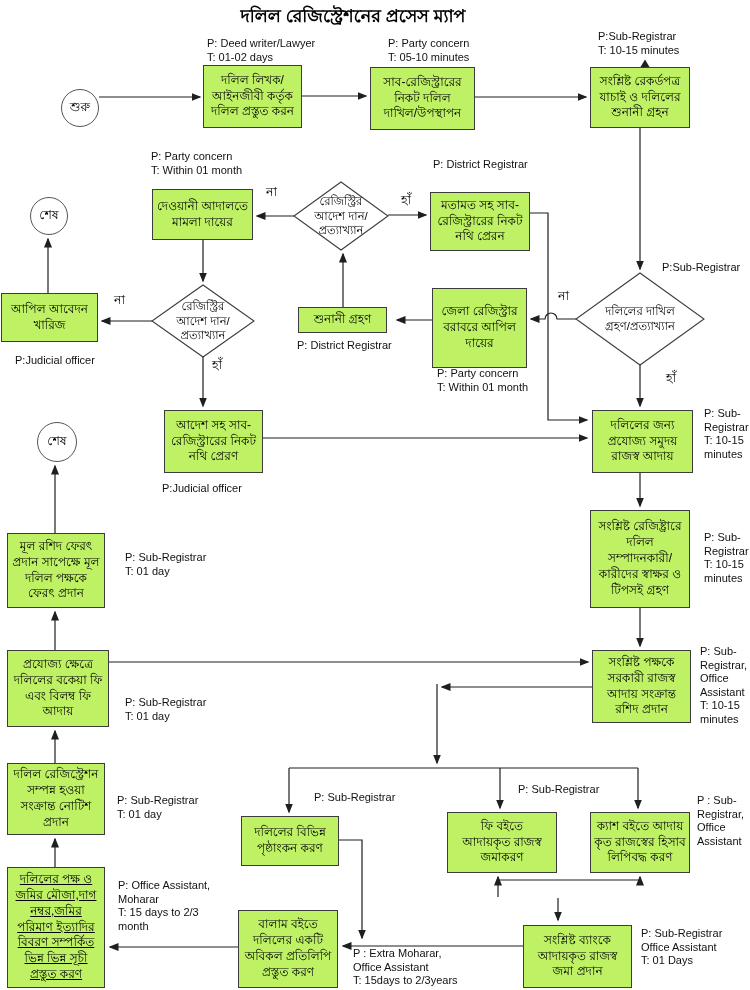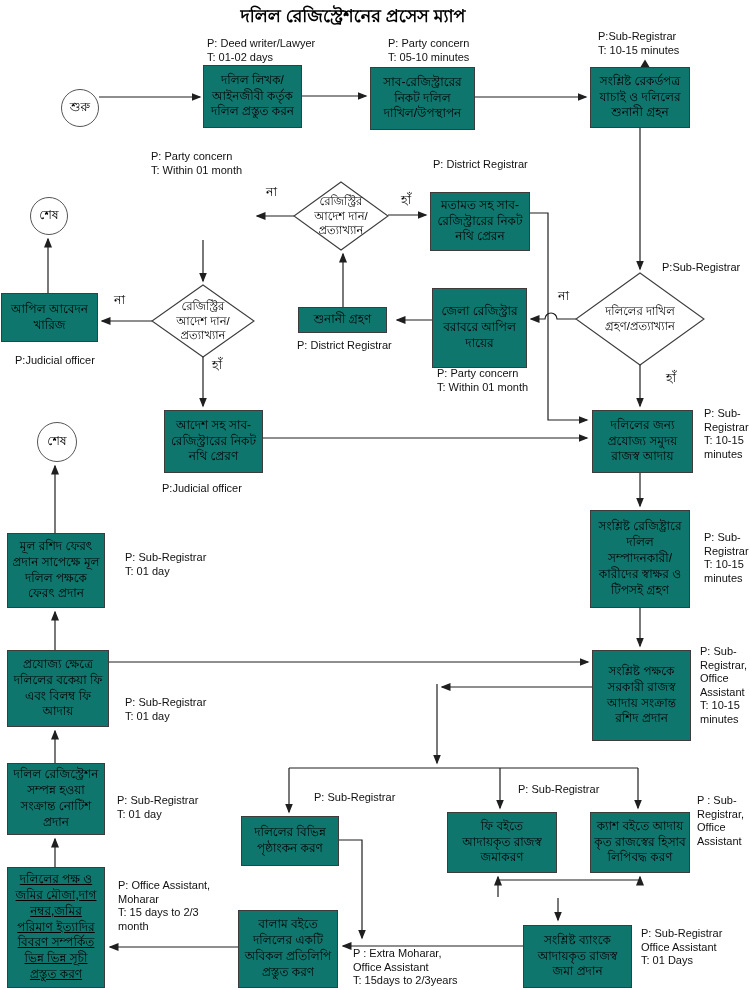--- a/index.html
+++ b/index.html
@@ -1,20 +1,20 @@
 <!DOCTYPE html>
 <html><head>
 <meta charset="utf-8">
 <style>
   html,body{margin:0;padding:0;background:#ffffff;}
   .canvas{position:relative;width:750px;height:990px;background:#fff;overflow:hidden;
           font-family:"Liberation Sans","DejaVu Sans",sans-serif;color:#000;}
   .title{position:absolute;left:103px;top:3px;width:500px;text-align:center;
          font-size:17.5px;font-weight:bold;white-space:pre-line;}
-  .box{position:absolute;border:1px solid #3c3c3c;background:#0f766e;display:flex;
+  .box{position:absolute;border:1px solid #3c3c3c;background:#bef264;display:flex;
        align-items:center;justify-content:center;text-align:center;
        font-size:12px;line-height:1.32;white-space:pre-line;padding:1px;box-sizing:border-box;}
   .circle{position:absolute;border:1px solid #555;border-radius:50%;background:#fff;
           display:flex;align-items:center;justify-content:center;font-size:12.5px;box-sizing:border-box;}
   .dlabel{position:absolute;display:flex;align-items:center;justify-content:center;
           text-align:center;font-size:11.5px;line-height:1.28;white-space:pre-line;pointer-events:none;}
   .ann{position:absolute;font-size:11px;line-height:13.5px;white-space:pre-line;color:#111;}
   .yn{position:absolute;font-size:12.5px;}
   svg{position:absolute;left:0;top:0;}
 </style>
@@ -83,41 +83,43 @@
 
   <div class="box" style="left:203px;top:65px;width:99px;height:63px;">দলিল লিখক/
 আইনজীবী কর্তৃক
 দলিল প্রস্তুত করন</div>
   <div class="box" style="left:370px;top:67px;width:105px;height:63px;">সাব-রেজিস্ট্রারের
 নিকট দলিল
 দাখিল/উপস্থাপন</div>
   <div class="box" style="left:590px;top:67px;width:100px;height:61px;">সংশ্লিষ্ট রেকর্ডপত্র
 যাচাই ও দলিলের
 শুনানী গ্রহন</div>
+  <div class="box" style="left:152px;top:189px;width:101px;height:51px;">দেওয়ানী আদালতে
+মামলা দায়ের</div>
   <div class="box" style="left:430px;top:183px;width:100px;height:59px;margin-top:9px;">মতামত সহ সাব-
 রেজিস্ট্রারের নিকট
 নথি প্রেরন</div>
   <div class="box" style="left:1px;top:293px;width:97px;height:49px;">আপিল আবেদন
 খারিজ</div>
   <div class="box" style="left:298px;top:307px;width:89px;height:26px;">শুনানী গ্রহণ</div>
   <div class="box" style="left:432px;top:288px;width:95px;height:80px;">জেলা রেজিস্ট্রার
 বরাবরে আপিল
 দায়ের</div>
   <div class="box" style="left:164px;top:410px;width:99px;height:63px;">আদেশ সহ সাব-
 রেজিস্ট্রারের নিকট
 নথি প্রেরণ</div>
   <div class="box" style="left:592px;top:410px;width:101px;height:63px;">দলিলের জন্য
 প্রযোজ্য সমুদয়
 রাজস্ব আদায়</div>
   <div class="box" style="left:590px;top:510px;width:100px;height:98px;">সংশ্লিষ্ট রেজিষ্ট্রারে
 দলিল
 সম্পাদনকারী/
 কারীদের স্বাক্ষর ও
 টিপসই গ্রহণ</div>
-  <div class="box" style="left:592px;top:650px;width:99px;height:91px;">সংশ্লিষ্ট পক্ষকে
+  <div class="box" style="left:592px;top:650px;width:99px;height:73px;">সংশ্লিষ্ট পক্ষকে
 সরকারী রাজস্ব
 আদায় সংক্রান্ত
 রশিদ প্রদান</div>
   <div class="box" style="left:7px;top:533px;width:98px;height:75px;">মূল রশিদ ফেরৎ
 প্রদান সাপেক্ষে মূল
 দলিল পক্ষকে
 ফেরৎ প্রদান</div>
   <div class="box" style="left:7px;top:650px;width:102px;height:77px;">প্রযোজ্য ক্ষেত্রে
 দলিলের বকেয়া ফি
 এবং বিলম্ব ফি

